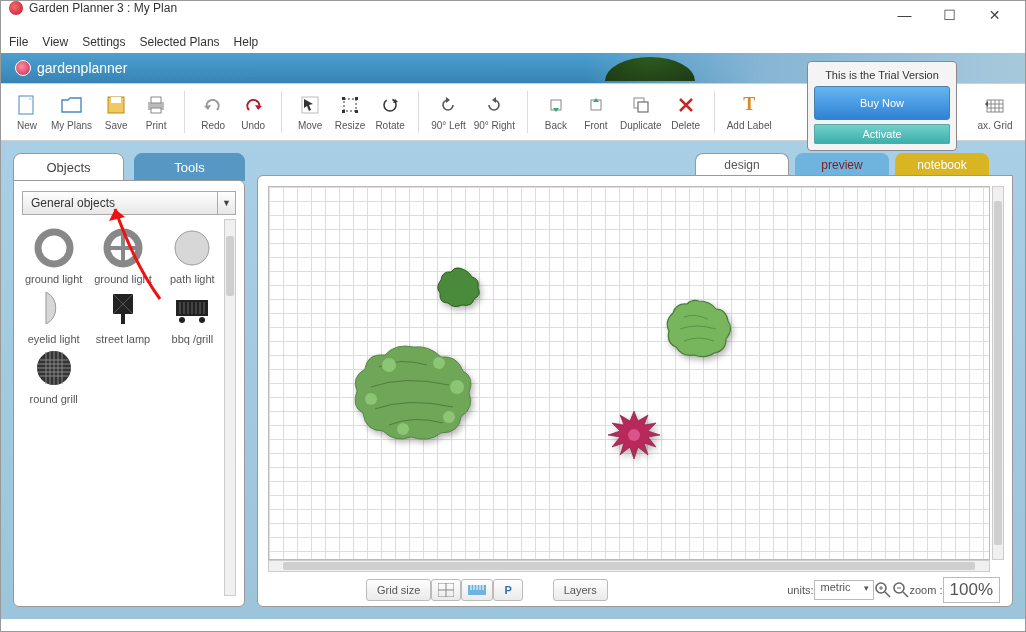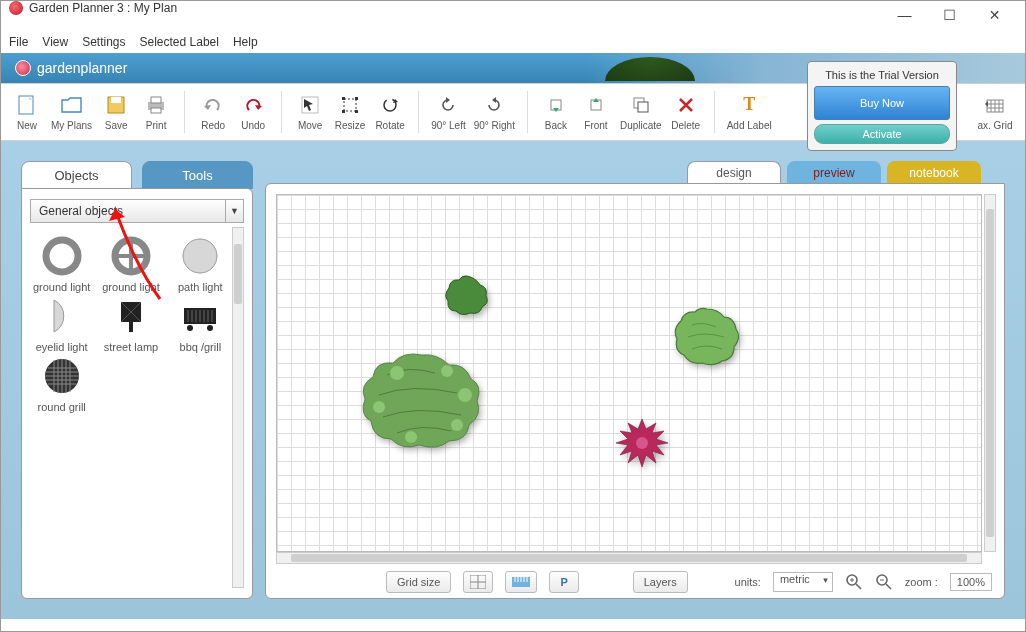--- a/index.html
+++ b/index.html
@@ -14,28 +14,28 @@
 
     .banner { height: 30px; background: linear-gradient(#4c9fcf, #3784b5); display: flex; align-items: center; padding: 0 14px; position: relative; }
     .banner .logo { width: 16px; height: 16px; border-radius: 50%; background: radial-gradient(circle at 40% 40%, #ff8da1, #c42a4a); border: 1px solid #fff; margin-right: 6px; }
     .banner .text { color: #fff; font-size: 14px; font-weight: 300; }
     .banner .sky { position: absolute; right: 0; top: 0; height: 100%; width: 440px; background: linear-gradient(90deg, transparent, #87b5d4 40%, #a7c9dc); }
     .banner .sky::after { content:''; position:absolute; left:20px; top:4px; width:90px; height:24px; background: radial-gradient(ellipse at top, #2e5a1f, #1d3a14); border-radius: 50% 50% 0 0 / 100% 100% 0 0; }
 
     .trialbox { position: absolute; right: 68px; top: 60px; width: 150px; background: #f4f4f4; border: 1px solid #888; border-radius: 4px; padding: 4px 6px 6px; z-index: 40; font-size: 11px; text-align: center; }
     .trialbox .tlabel { padding: 3px 0 5px; color: #333; }
     .btn-buy { background: linear-gradient(#66b5f2, #2f82d4); color: #fff; border: 1px solid #4a7fad; border-radius: 3px; padding: 10px 0; margin-bottom: 4px; cursor: pointer; }
-    .btn-act { background: linear-gradient(#72d0cc, #3dafaa); color: #fff; border: 1px solid #5ca5a0; border-radius: 9px; padding: 3px 4px; cursor: pointer; }
+    .btn-act { background: linear-gradient(#72d0cc, #3dafaa); color: #fff; border: 1px solid #5ca5a0; border-radius: 1px; padding: 3px 4px; cursor: pointer; }
 
     .toolbar { height: 58px; background: #fff; border-top: 1px solid #d0d0d0; border-bottom: 1px solid #d0d0d0; display: flex; align-items: center; padding: 0 6px; }
     .tbtn { display: flex; flex-direction: column; align-items: center; justify-content: center; min-width: 40px; padding: 4px 4px; font-size: 10px; color: #555; gap: 4px; }
     .tbtn .ico { height: 22px; display: flex; align-items: center; justify-content: center; }
     .tsep { width: 1px; height: 42px; background: #ddd; margin: 0 8px; }
 
-    .workarea { height: 478px; background: linear-gradient(#a8cfe5, #9cc4db); display: flex; padding: 20px; gap: 12px; position: relative; }
+    .workarea { height: 478px; background: linear-gradient(#a8cfe5, #9cc4db); display: flex; padding: 12px; gap: 12px; position: relative; }
 
     .leftpanel { width: 232px; display: flex; flex-direction: column; }
     .tabs-lr { display: flex; gap: 10px; }
     .tab-l { flex: 1; height: 28px; border-radius: 8px 8px 0 0; border: 1px solid #999; background: #fff; display: flex; align-items: center; justify-content: center; font-size: 13px; color: #444; }
     .tab-l.inactive { background: #5797c3; color: #fff; border-color: #5797c3; }
     .palette { flex: 1; background: #fff; border: 1px solid #999; border-radius: 0 6px 6px 6px; padding: 10px 8px; margin-top: -1px; display: flex; flex-direction: column; }
     .catsel { height: 24px; border: 1px solid #aaa; background: linear-gradient(#fefefe, #e8e8e8); display: flex; align-items: center; padding: 0 8px; font-size: 12px; color: #333; position: relative; }
     .catsel .dd { position: absolute; right: 0; top: 0; height: 100%; width: 18px; border-left: 1px solid #aaa; display: flex; align-items: center; justify-content: center; font-size: 9px; color: #444; }
     .grid-wrap { position: relative; flex: 1; margin-top: 4px; }
     .objgrid { position: absolute; inset: 0 12px 0 0; display: grid; grid-template-columns: 1fr 1fr 1fr; gap: 0 6px; align-content: start; overflow: hidden; padding-top: 6px; }
@@ -51,26 +51,26 @@
     .ctab.preview { background: #6fb4de; color: #7f1d1d; border-color:#6fb4de; }
     .ctab.notebook { background: #d9b523; color: #fff; border-color:#d9b523; }
     .canvas-frame { flex: 1; background: #fff; border: 1px solid #999; border-radius: 6px 0 6px 6px; position: relative; overflow: hidden; }
     .canvas { position: absolute; left: 10px; top: 10px; right: 22px; bottom: 46px; border: 1px solid #bbb; background-color: #fff;
       background-image: linear-gradient(#ddd 1px, transparent 1px), linear-gradient(90deg, #ddd 1px, transparent 1px);
       background-size: 14px 14px; }
     .hscroll { position: absolute; left: 10px; right: 22px; bottom: 34px; height: 12px; background: #f0f0f0; border: 1px solid #ccc; }
     .hscroll .thumb { position:absolute; top:1px; bottom:1px; left:14px; right:14px; background:#cfcfcf; border-radius:2px; }
     .vscroll { position: absolute; top: 10px; bottom: 46px; right: 8px; width: 12px; background: #f0f0f0; border: 1px solid #ccc; }
     .vscroll .thumb { position:absolute; left:1px; right:1px; top:14px; bottom:14px; background:#cfcfcf; border-radius:2px; }
-    .bottombar { position: absolute; left: 0; right: 0; bottom: 0; height: 32px; display: flex; align-items: center; gap: 12px; padding: 0 12px; font-size: 11px; color: #555; }
+    .bottombar { position: absolute; left: 0; right: 0; bottom: 0; height: 32px; display: flex; align-items: center; gap: 0; padding: 0 12px; font-size: 11px; color: #555; }
     .bbtn { height: 22px; padding: 0 10px; border: 1px solid #bbb; background: linear-gradient(#fefefe,#eaeaea); border-radius: 3px; display: flex; align-items: center; font-size: 11px; }
     .bflex { flex: 1; }
     .unitsel { height: 20px; border: 1px solid #bbb; padding: 0 22px 0 6px; font-size: 11px; position: relative; background:#fff; }
     .unitsel::after { content:'▾'; position:absolute; right:4px; top:2px; font-size:9px; }
-    .zoombox { border: 1px solid #bbb; padding: 2px 6px; background:#fff; font-size:11px; }
+    .zoombox { border: 1px solid #bbb; padding: 2px 6px; background:#fff; font-size:17px; }
 
     .bush { position: absolute; }
     .bush svg { filter: drop-shadow(2px 3px 3px rgba(0,0,0,0.3)); }
 
     .arrow-annot { position: absolute; left: 104px; top: 194px; z-index: 50; pointer-events: none; }
   </style>
 </head>
 <body>
 
 <div class="titlebar">
@@ -79,21 +79,21 @@
   <div class="spacer"></div>
   <div class="winbtn">—</div>
   <div class="winbtn">☐</div>
   <div class="winbtn">✕</div>
 </div>
 
 <div class="menubar">
   <span>File</span>
   <span>View</span>
   <span>Settings</span>
-  <span>Selected Label</span>
+  <span>Selected Plans</span>
   <span>Help</span>
 </div>
 
 <div class="banner">
   <div class="logo"></div>
   <div class="text">gardenplanner</div>
   <div class="sky"></div>
 </div>
 
 <div class="trialbox">

